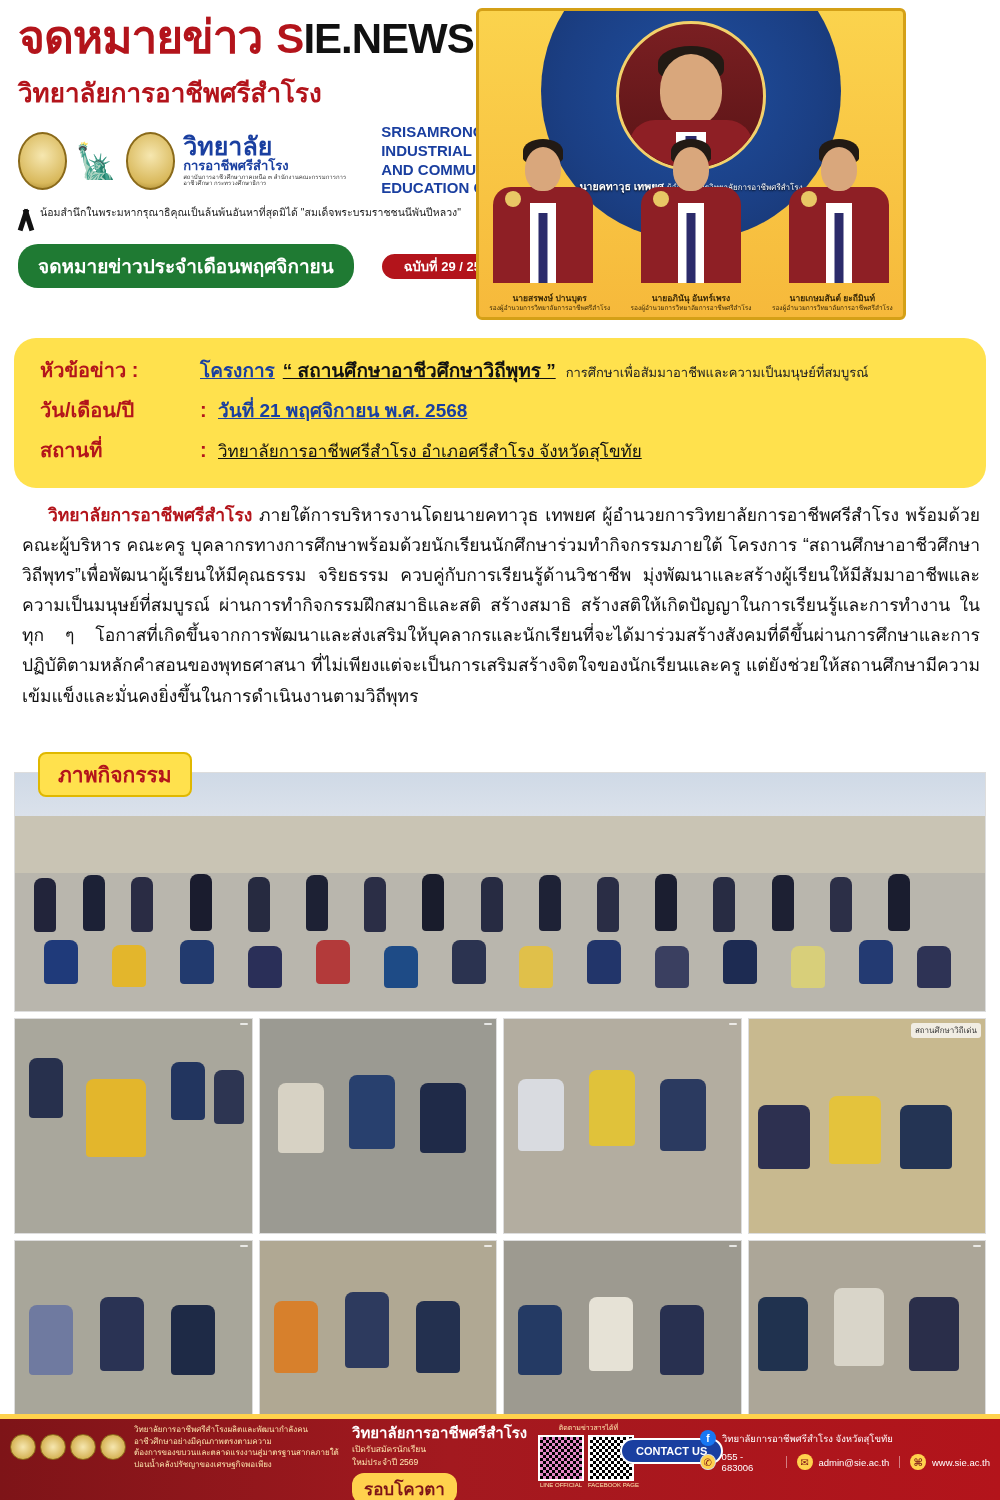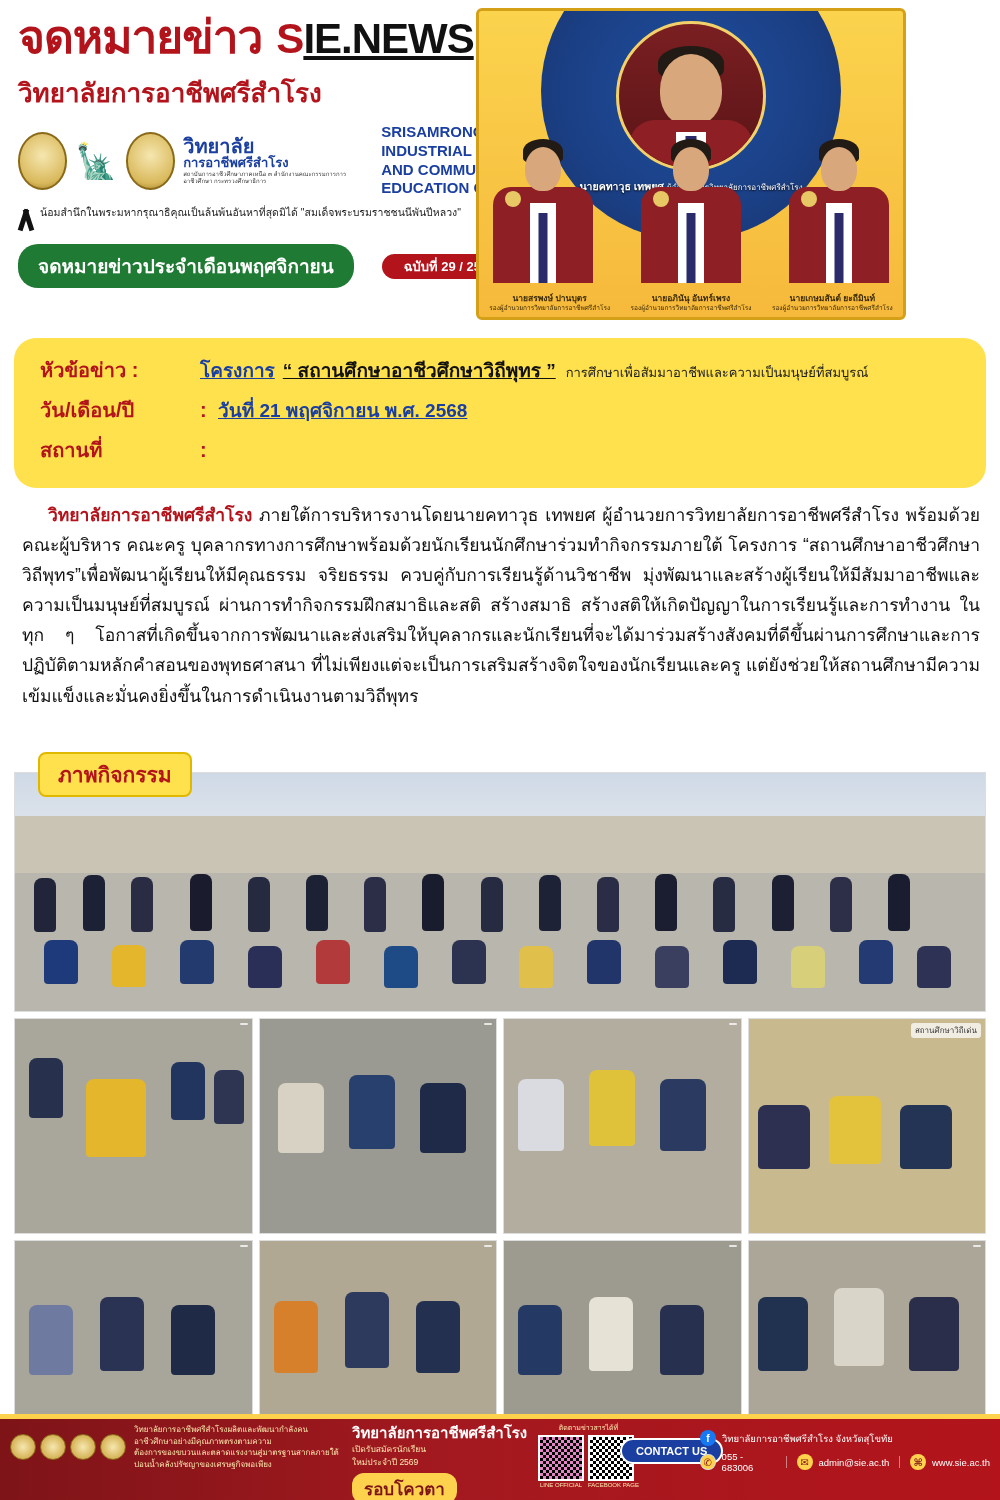--- a/index.html
+++ b/index.html
@@ -18,33 +18,33 @@
 
   .header-left { position:absolute; left:0; top:0; width:560px; height:330px; padding:14px 12px 0 18px; }
 
   .title-row { display:flex; align-items:flex-end; gap:14px; }
   .title-main {
     font-size:46px; font-weight:bold; color:#b3141b; letter-spacing:-1px;
     line-height:1; text-shadow:1px 1px 0 #fff;
   }
   .title-sie { font-size:42px; font-weight:bold; letter-spacing:-1px; line-height:1; }
   .title-sie .s { color:#b3141b; }
-  .title-sie .ie { color:#111;text-decoration:underline; }
+  .title-sie .ie { color:#111; }
 
   .subtitle-row { margin-top:12px; display:flex; align-items:baseline; gap:10px; }
   .sub-pr { font-size:28px; font-weight:bold; color:#1a3fa0; }
   .sub-name { font-size:26px; font-weight:bold; color:#b3141b; }
 
   .logo-row { margin-top:10px; display:flex; align-items:center; gap:8px; }
   .seal { width:58px; height:58px; border-radius:50%; border:2px solid #8a6a1a;
           background:radial-gradient(circle at 50% 40%, #f6e7b0, #d9b95c 70%, #9c7a22);
           display:flex; align-items:center; justify-content:center; font-size:9px; color:#6b4f10; text-align:center;}
   .garuda { width:46px; height:60px; display:flex; align-items:center; justify-content:center;
             font-size:34px; color:#caa63a; }
-  .logo-text-th { font-size:20px; font-weight:bold; color:#1a3fa0; line-height:1; }
+  .logo-text-th { font-size:25px; font-weight:bold; color:#1a3fa0; line-height:1; }
   .logo-text-th2 { font-size:13px; font-weight:bold; color:#1a3fa0; line-height:1.15; }
   .logo-text-tiny { font-size:6px; color:#333; line-height:1.15; width:190px; }
   .logo-en { font-size:15px; font-weight:bold; color:#1a3fa0; line-height:1.25; }
 
   .mourn { margin-top:8px; display:flex; align-items:flex-start; gap:6px; }
   .ribbon {
     width:16px; height:26px; position:relative;
   }
   .ribbon:before, .ribbon:after {
     content:""; position:absolute; width:5px; height:22px; background:#111; top:3px;
@@ -322,20 +322,21 @@
       <div class="info-sub">การศึกษาเพื่อสัมมาอาชีพและความเป็นมนุษย์ที่สมบูรณ์</div>
     </div>
     <div class="info-line">
       <div class="info-label">วัน/เดือน/ปี</div>
       <div class="info-colon">:</div>
       <div class="info-value blue">วันที่ 21 พฤศจิกายน พ.ศ. 2568</div>
     </div>
     <div class="info-line">
       <div class="info-label">สถานที่</div>
       <div class="info-colon">:</div>
+      <div class="info-value plain">วิทยาลัยการอาชีพศรีสำโรง อำเภอศรีสำโรง จังหวัดสุโขทัย</div>
     </div>
   </div>
 
   <div class="article">
     <span class="indent"></span><span class="lead">วิทยาลัยการอาชีพศรีสำโรง</span><span> ภายใต้การบริหารงานโดยนายคทาวุธ เทพยศ ผู้อำนวยการวิทยาลัยการอาชีพศรีสำโรง พร้อมด้วยคณะผู้บริหาร คณะครู บุคลากรทางการศึกษาพร้อมด้วยนักเรียนนักศึกษาร่วมทำกิจกรรมภายใต้ โครงการ “สถานศึกษาอาชีวศึกษาวิถีพุทร”เพื่อพัฒนาผู้เรียนให้มีคุณธรรม จริยธรรม ควบคู่กับการเรียนรู้ด้านวิชาชีพ มุ่งพัฒนาและสร้างผู้เรียนให้มีสัมมาอาชีพและความเป็นมนุษย์ที่สมบูรณ์ ผ่านการทำกิจกรรมฝึกสมาธิและสติ สร้างสมาธิ สร้างสติให้เกิดปัญญาในการเรียนรู้และการทำงาน ในทุก ๆ โอกาสที่เกิดขึ้นจากการพัฒนาและส่งเสริมให้บุคลากรและนักเรียนที่จะได้มาร่วมสร้างสังคมที่ดีขึ้นผ่านการศึกษาและการปฏิบัติตามหลักคำสอนของพุทธศาสนา ที่ไม่เพียงแต่จะเป็นการเสริมสร้างจิตใจของนักเรียนและครู แต่ยังช่วยให้สถานศึกษามีความเข้มแข็งและมั่นคงยิ่งขึ้นในการดำเนินงานตามวิถีพุทร</span>
   </div>
 
   <div class="photo-tag">ภาพกิจกรรม</div>
 
   <div class="gallery">

